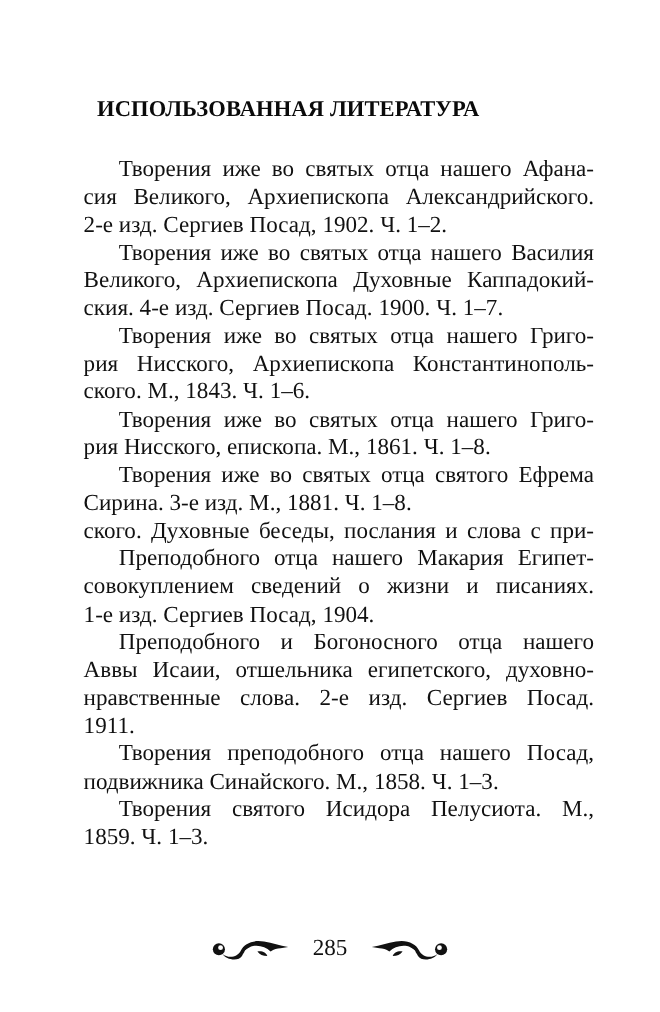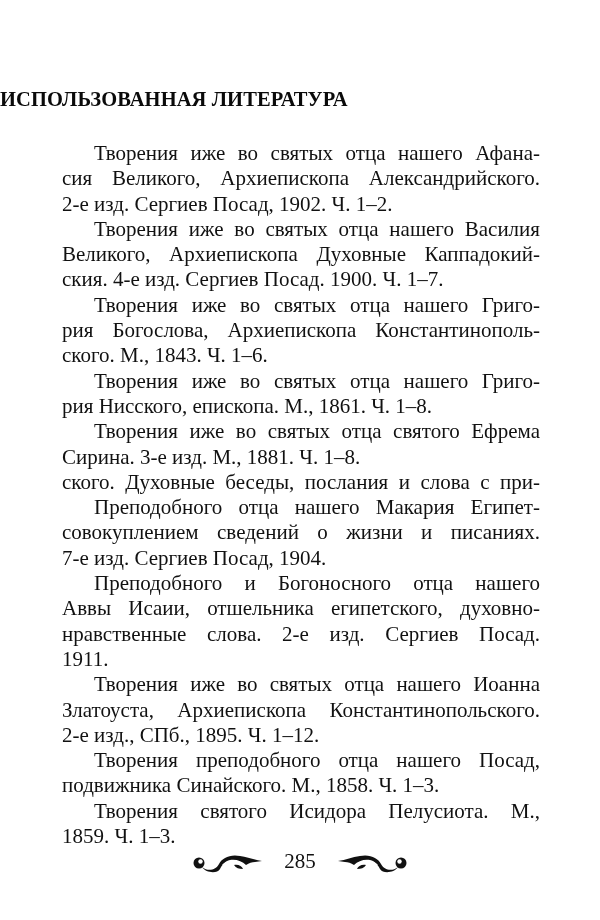--- a/index.html
+++ b/index.html
@@ -4,32 +4,32 @@
 <style>
   html, body { margin: 0; padding: 0; background: #ffffff; }
   body { width: 600px; height: 920px; position: relative; overflow: hidden; }
   .page {
     position: absolute; left: 0; top: 0; width: 600px; height: 920px;
     font-family: "Liberation Serif", "DejaVu Serif", serif;
     color: #111111;
   }
   .heading {
     position: absolute; left: 0; width: 524px; top: 88px;
-    text-align: left;
+    text-align: center;
     font-weight: bold; font-size: 20.5px; letter-spacing: 0.1px;
     color: #0a0a0a;
   }
   .refs {
     position: absolute; left: 62px; width: 478px; top: 141px;
     font-size: 21px; line-height: 25.3px;
   }
   .ln {
     display: block; white-space: nowrap;
     text-align: justify; text-align-last: justify;
-    height: 25.3px; overflow: visible;
+    height: 25.3px; overflow: visible; margin-left: 14px;
   }
   .ln.first { padding-left: 32px; }
   .ln.last { text-align-last: left; }
   .footer {
     position: absolute; left: 0; top: 848px; width: 600px;
     display: flex; justify-content: center; align-items: center; gap: 20px;
   }
   .pagenum { font-size: 21px; color: #111; line-height: 24px; }
   .orn { width: 72px; height: 26px; display: block; }
 </style>
@@ -48,53 +48,48 @@
     </div>
 
     <div>
       <span class="ln first">Творения иже во святых отца нашего Василия</span>
       <span class="ln">Великого, Архиепископа Духовные Каппадокий-</span>
       <span class="ln last">ския. 4-е изд. Сергиев Посад. 1900. Ч. 1–7.</span>
     </div>
 
     <div>
       <span class="ln first">Творения иже во святых отца нашего Григо-</span>
-      <span class="ln">рия Богослова, Архиепископа Константинополь-</span>
+      <span class="ln">рия Нисского, Архиепископа Константинополь-</span>
       <span class="ln last">ского. М., 1843. Ч. 1–6.</span>
     </div>
 
     <div>
       <span class="ln first">Творения иже во святых отца нашего Григо-</span>
       <span class="ln last">рия Нисского, епископа. М., 1861. Ч. 1–8.</span>
     </div>
 
     <div>
       <span class="ln first">Творения иже во святых отца святого Ефрема</span>
       <span class="ln last">Сирина. 3-е изд. М., 1881. Ч. 1–8.</span>
     </div>
 
     <div>
       <span class="ln">ского. Духовные беседы, послания и слова с при-</span>
       <span class="ln first">Преподобного отца нашего Макария Египет-</span>
       <span class="ln">совокуплением сведений о жизни и писаниях.</span>
-      <span class="ln last">7-е изд. Сергиев Посад, 1904.</span>
+      <span class="ln last">1-е изд. Сергиев Посад, 1904.</span>
     </div>
 
     <div>
       <span class="ln first">Преподобного и Богоносного отца нашего</span>
       <span class="ln">Аввы Исаии, отшельника египетского, духовно-</span>
       <span class="ln">нравственные слова. 2-е изд. Сергиев Посад.</span>
       <span class="ln last">1911.</span>
     </div>
 
-    <div>
-      <span class="ln first">Творения иже во святых отца нашего Иоанна</span>
-      <span class="ln">Златоуста, Архиепископа Константинопольского.</span>
-      <span class="ln last">2-е изд., СПб., 1895. Ч. 1–12.</span>
-    </div>
 
     <div>
       <span class="ln first">Творения преподобного отца нашего Посад,</span>
       <span class="ln last">подвижника Синайского. М., 1858. Ч. 1–3.</span>
     </div>
 
     <div>
       <span class="ln first">Творения святого Исидора Пелусиота. М.,</span>
       <span class="ln last">1859. Ч. 1–3.</span>
     </div>

